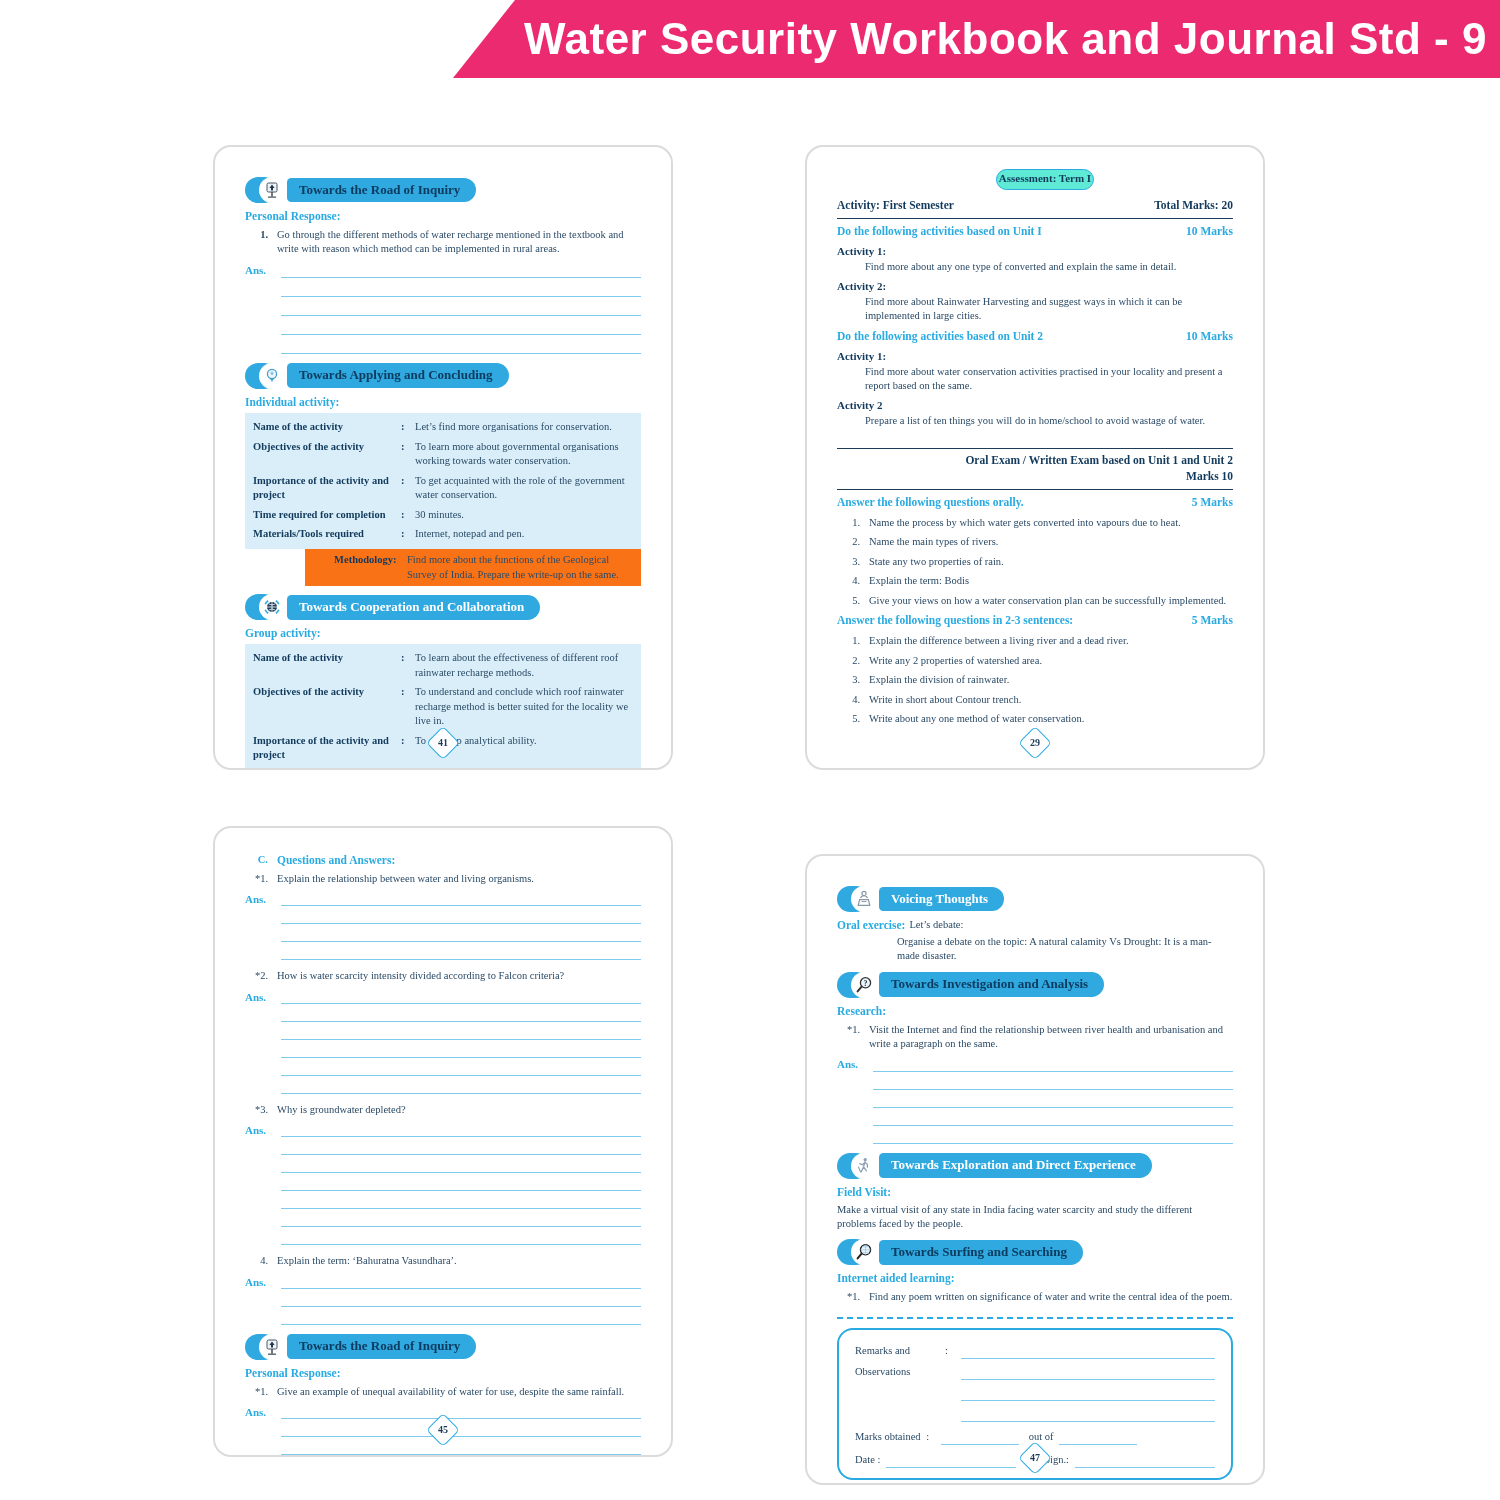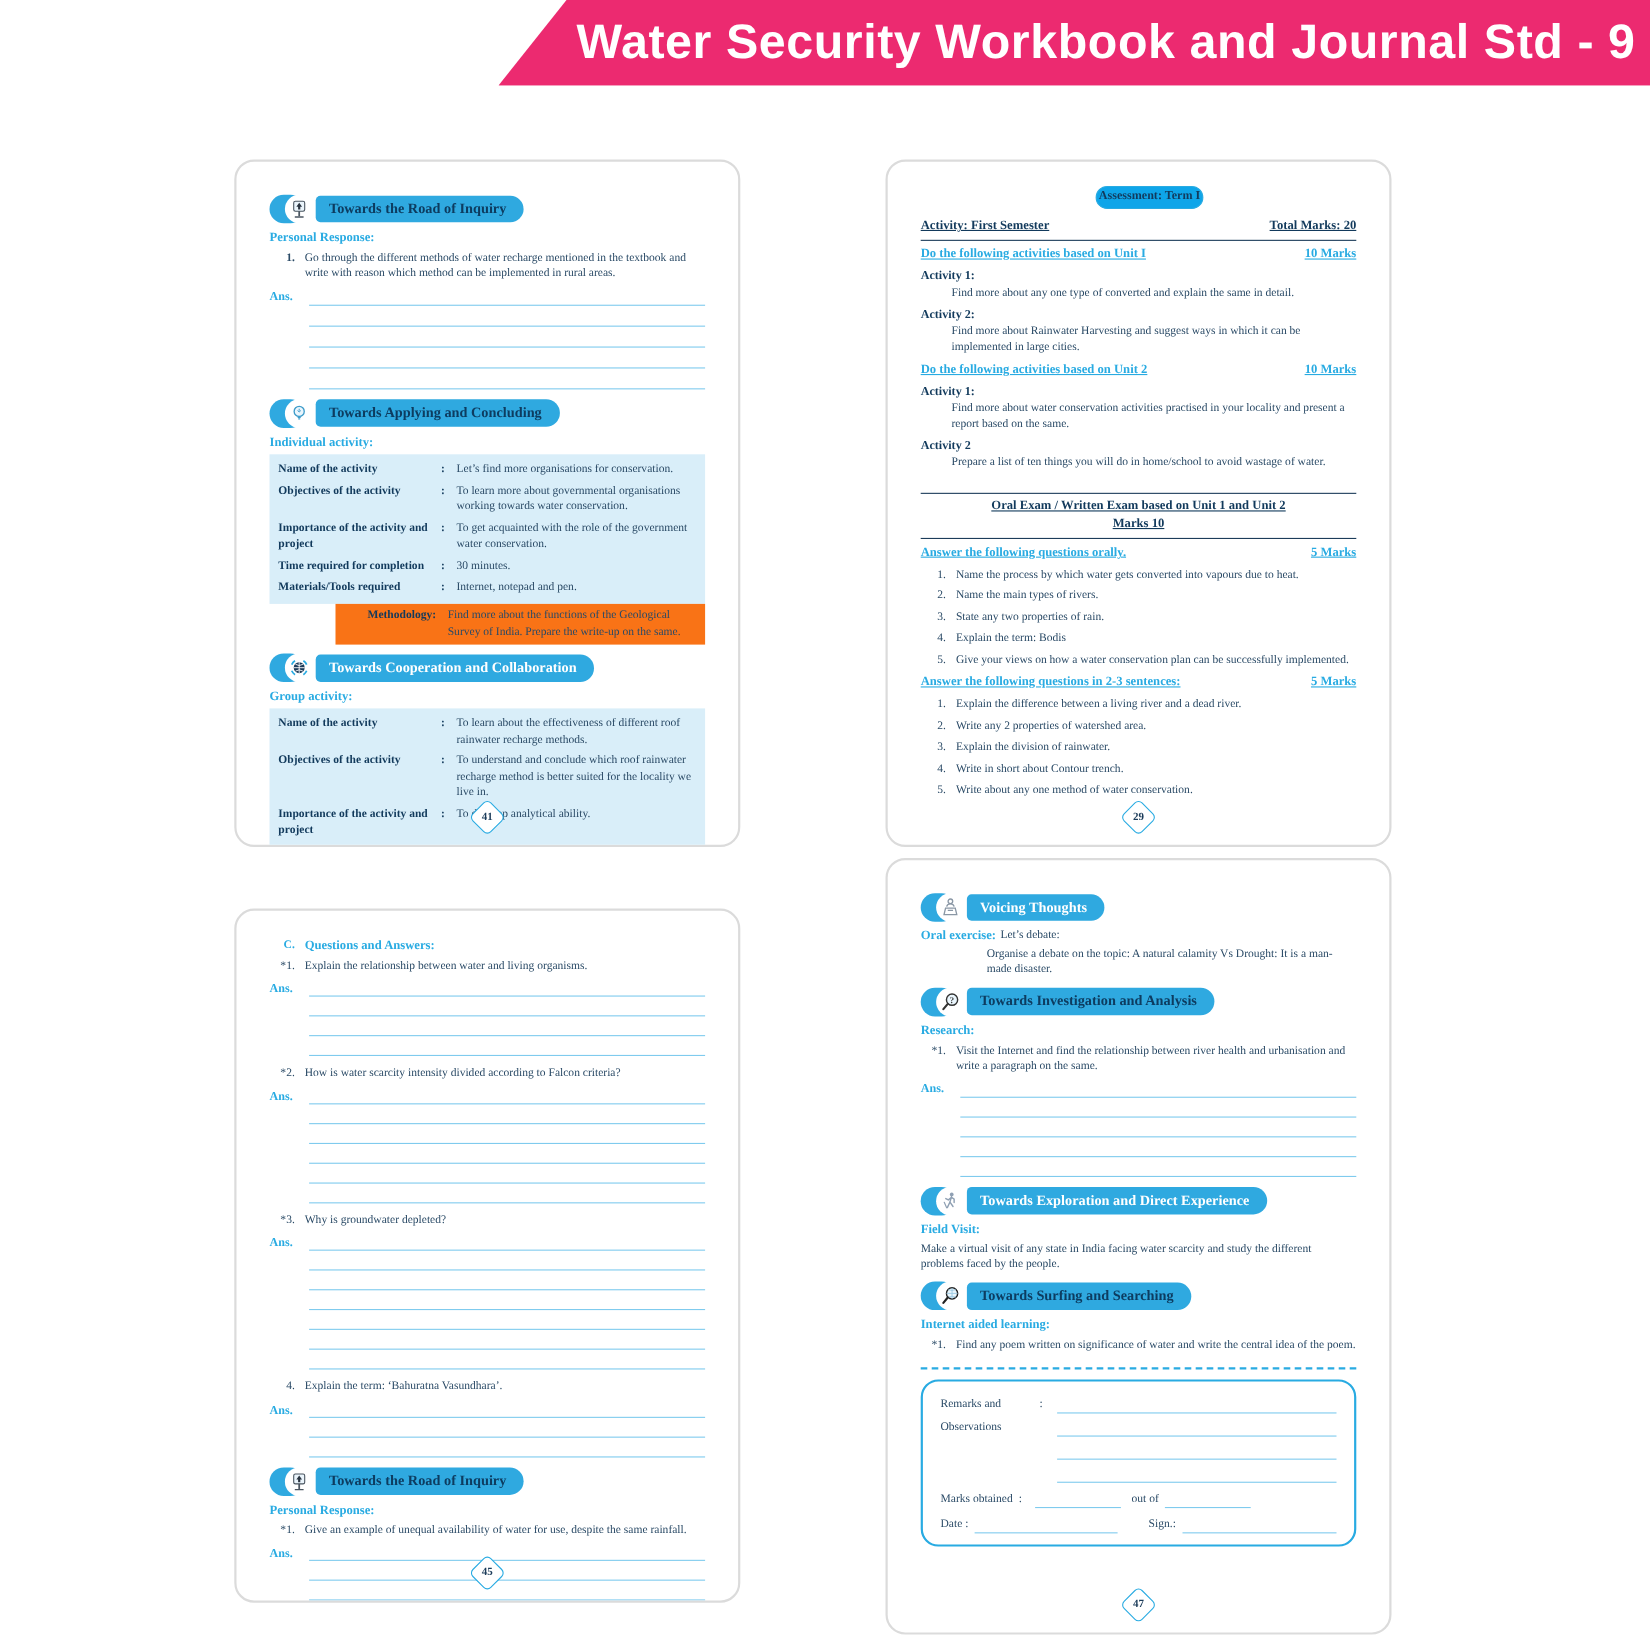--- a/index.html
+++ b/index.html
@@ -13,21 +13,21 @@
   .banner-title { color:#fff; font-family:"Liberation Sans",sans-serif; font-weight:bold;
                   font-size:44px; letter-spacing:.5px; padding-left:48px; white-space:nowrap; }
 
   
   .card { position:absolute; width:460px; background:#fff; border:2px solid #DBDBDB;
           border-radius:18px; padding:22px 30px 20px; overflow:hidden;
           color:#2A4A66; font-size:10.5px; line-height:1.38; }
   #card41 { left:213px; top:145px; height:625px; }
   #card43 { left:805px; top:145px; height:625px; }
   #card45 { left:213px; top:826px; height:631px; }
-  #card47 { left:805px; top:780px; height:706px; }
+  #card47 { left:805px; top:854px; height:631px; }
 
   
   .hdr { display:flex; align-items:center; height:26px; margin:8px 0 6px;text-align:center; }
   .cres { width:32px; height:26px; background:#2FA9E0; border-radius:13px; flex:none; }
   .icon-circle { width:26px; height:26px; border-radius:50%; background:#fff; margin-left:-18px;
                  flex:none; display:flex; align-items:center; justify-content:center; position:relative; z-index:1; }
   .pill { background:#2FA9E0; color:#0D3C60; font-weight:bold; font-size:13px;
           padding:3px 16px 4px 12px; border-radius:5px 14px 14px 5px; margin-left:2px; white-space:nowrap; }
   .pill.light { color:#ffffff; }
 
@@ -51,23 +51,23 @@
   .tbl { background:#D9EEF9; padding:5px 8px 5px 8px; margin-top:2px; }
   .trow { display:grid; grid-template-columns:148px 14px 1fr; padding:2.5px 0; }
   .tlabel { font-weight:bold; color:#123A5C; }
   .tcolon { font-weight:bold; color:#123A5C; }
   .methrow { margin-left:60px; background:#f97316; display:grid;
              grid-template-columns:88px 14px 1fr; padding:4px 6px 4px 0; margin-bottom:4px; }
   .methlabel { font-weight:bold; color:#123A5C; text-align:right; }
 
   
   .center { display:flex; justify-content:center; margin:0 0 8px; }
-  .badge { border:1.6px solid #29ABE2; background:#0ea5e9; color:#123A5C; font-weight:bold;
+  .badge { border:1.6px solid #29ABE2; background:#5eead4; color:#123A5C; font-weight:bold;
            font-size:11px; padding:1px 2px 3px; border-radius:11px;margin-left:20px; }
-  .split { display:flex; justify-content:space-between; align-items:center;text-decoration:underline; }
+  .split { display:flex; justify-content:space-between; align-items:flex-end; }
   .semrow { font-weight:bold; color:#123A5C; font-size:11.5px;
             border-bottom:1.6px solid #1C3C5A; padding-bottom:4px; margin-bottom:5px; }
   .cyanrow { color:#29ABE2; font-weight:bold; font-size:11.5px; margin:5px 0 2px; }
   .act-title { font-weight:bold; color:#123A5C; font-size:11px; margin-top:4px; }
   .act-text { margin-left:28px; margin-top:1px; }
   .examrow { font-weight:bold; color:#123A5C; font-size:11.5px; margin-top:20px;
              border-top:1.6px solid #1C3C5A; border-bottom:1.6px solid #1C3C5A; padding:4px 0;flex-direction:column; }
   .qlist .q { margin:5px 0; }
 
   

